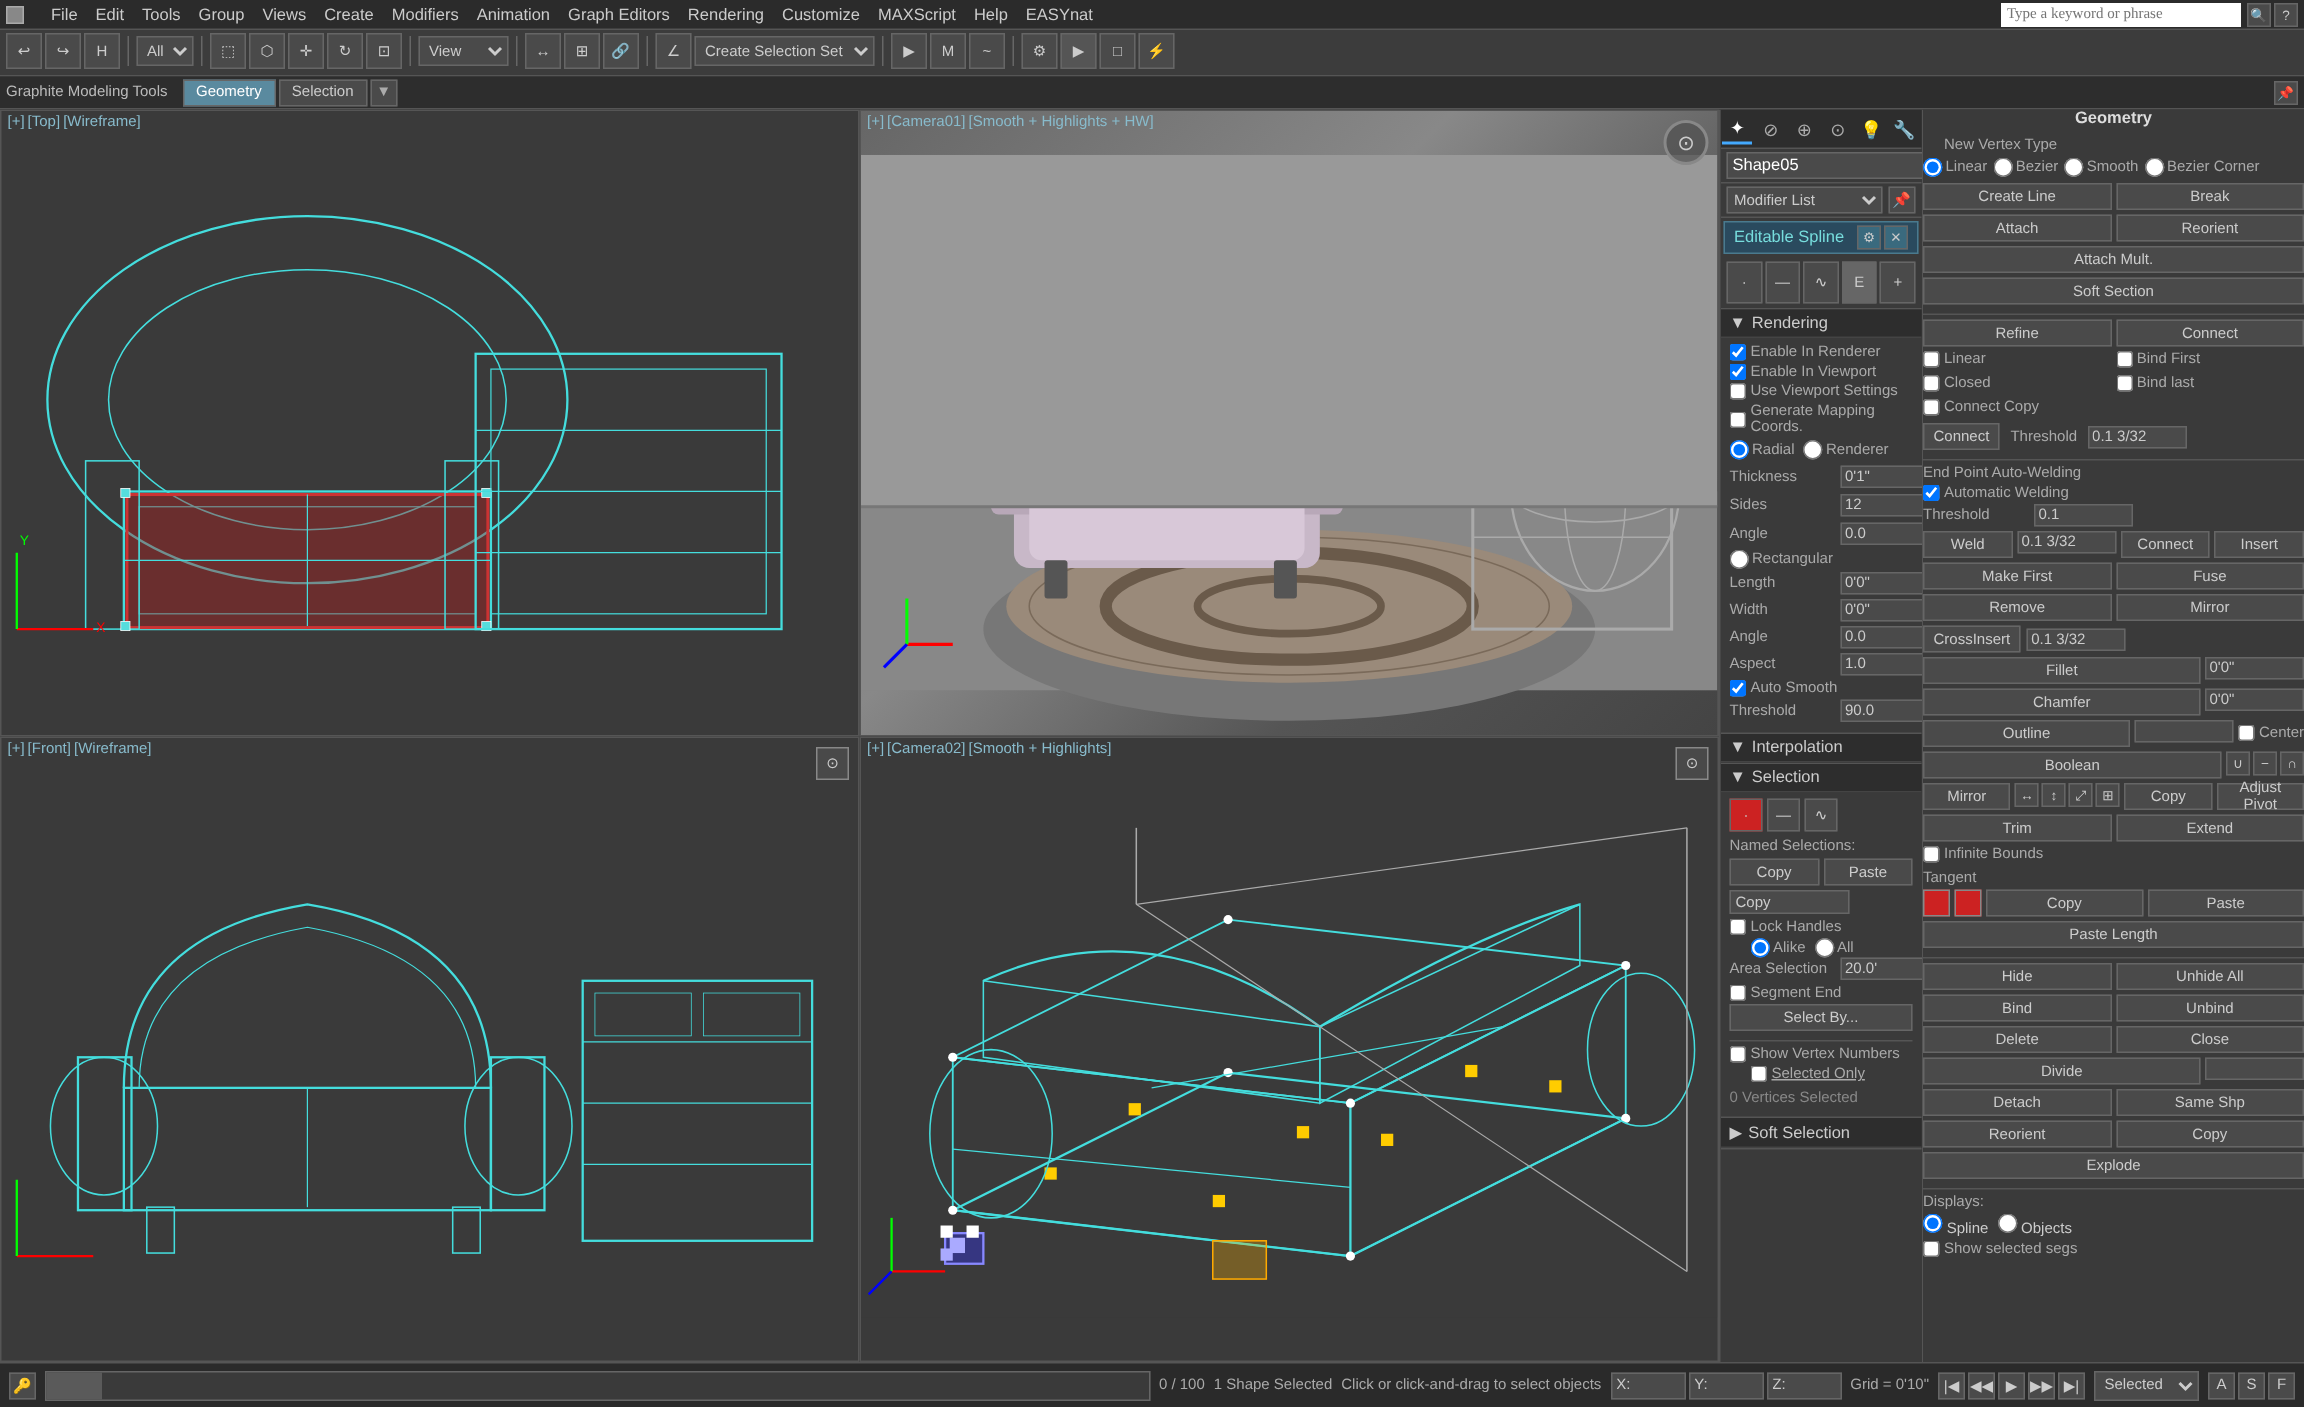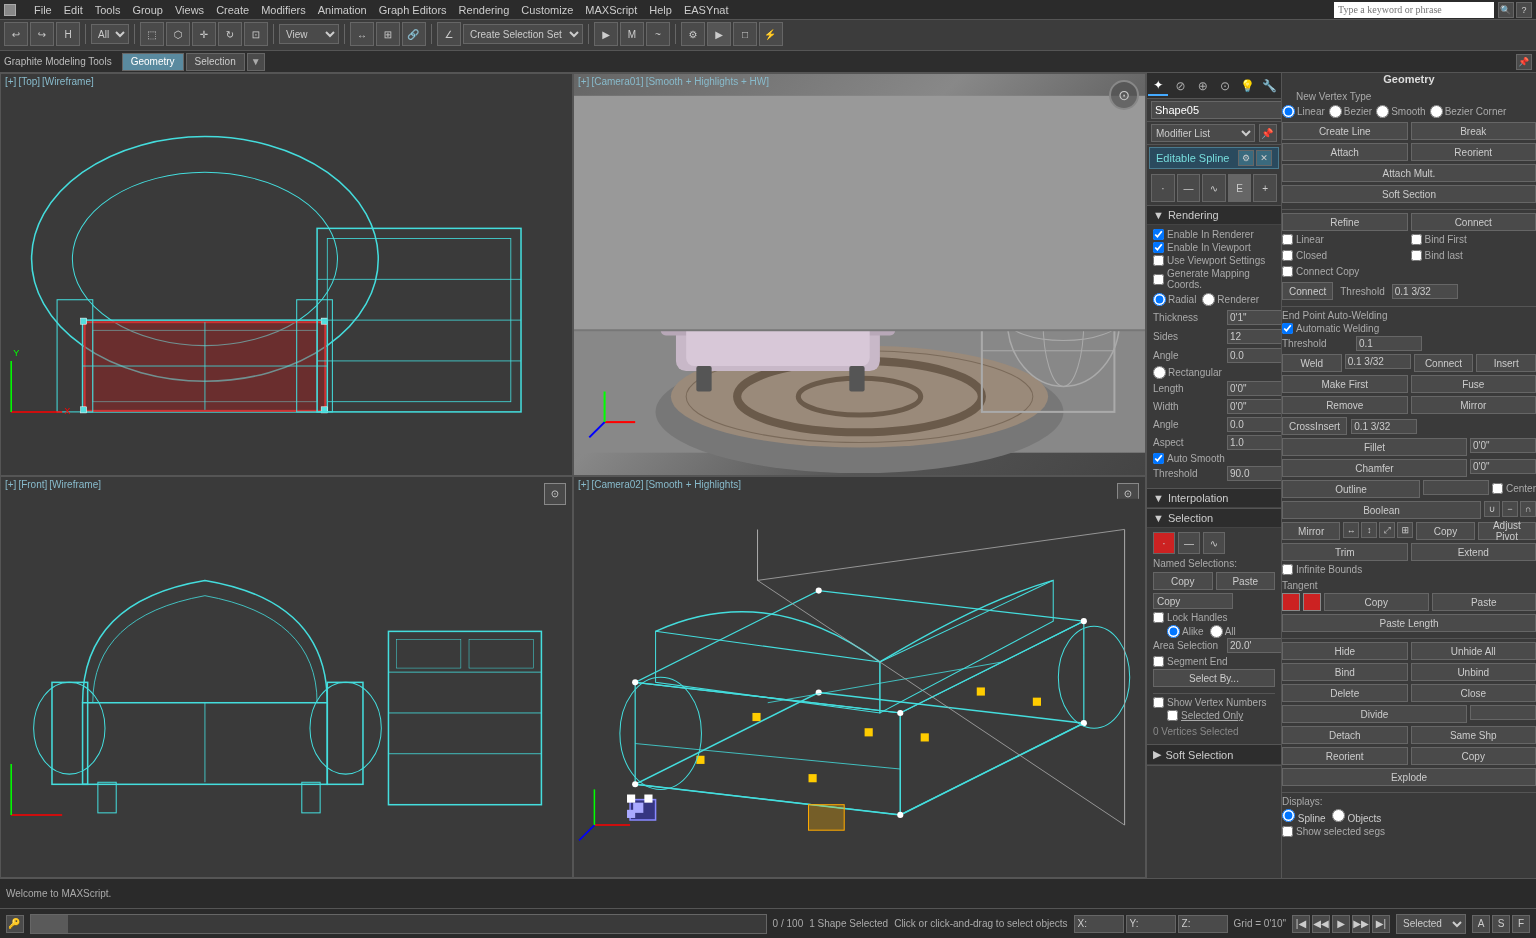--- a/index.html
+++ b/index.html
@@ -1191,23 +1191,20 @@
           <input type="checkbox" style="">
           <span>Show selected segs</span>
         </div>
 
       </div>
 
     </div>
 
   </div>
 
-  <div class="script-bar">
-    <span>Welcome to MAXScript.</span>
-  </div>
 
   <div class="bottom-bar">
 
     <div style="display:flex;gap:2px;align-items:center;">
       <div class="toolbar-btn" style="width:18px;height:18px;">🔑</div>
     </div>
 
     <div class="time-slider">
       <div class="time-slider-fill"></div>
     </div>

